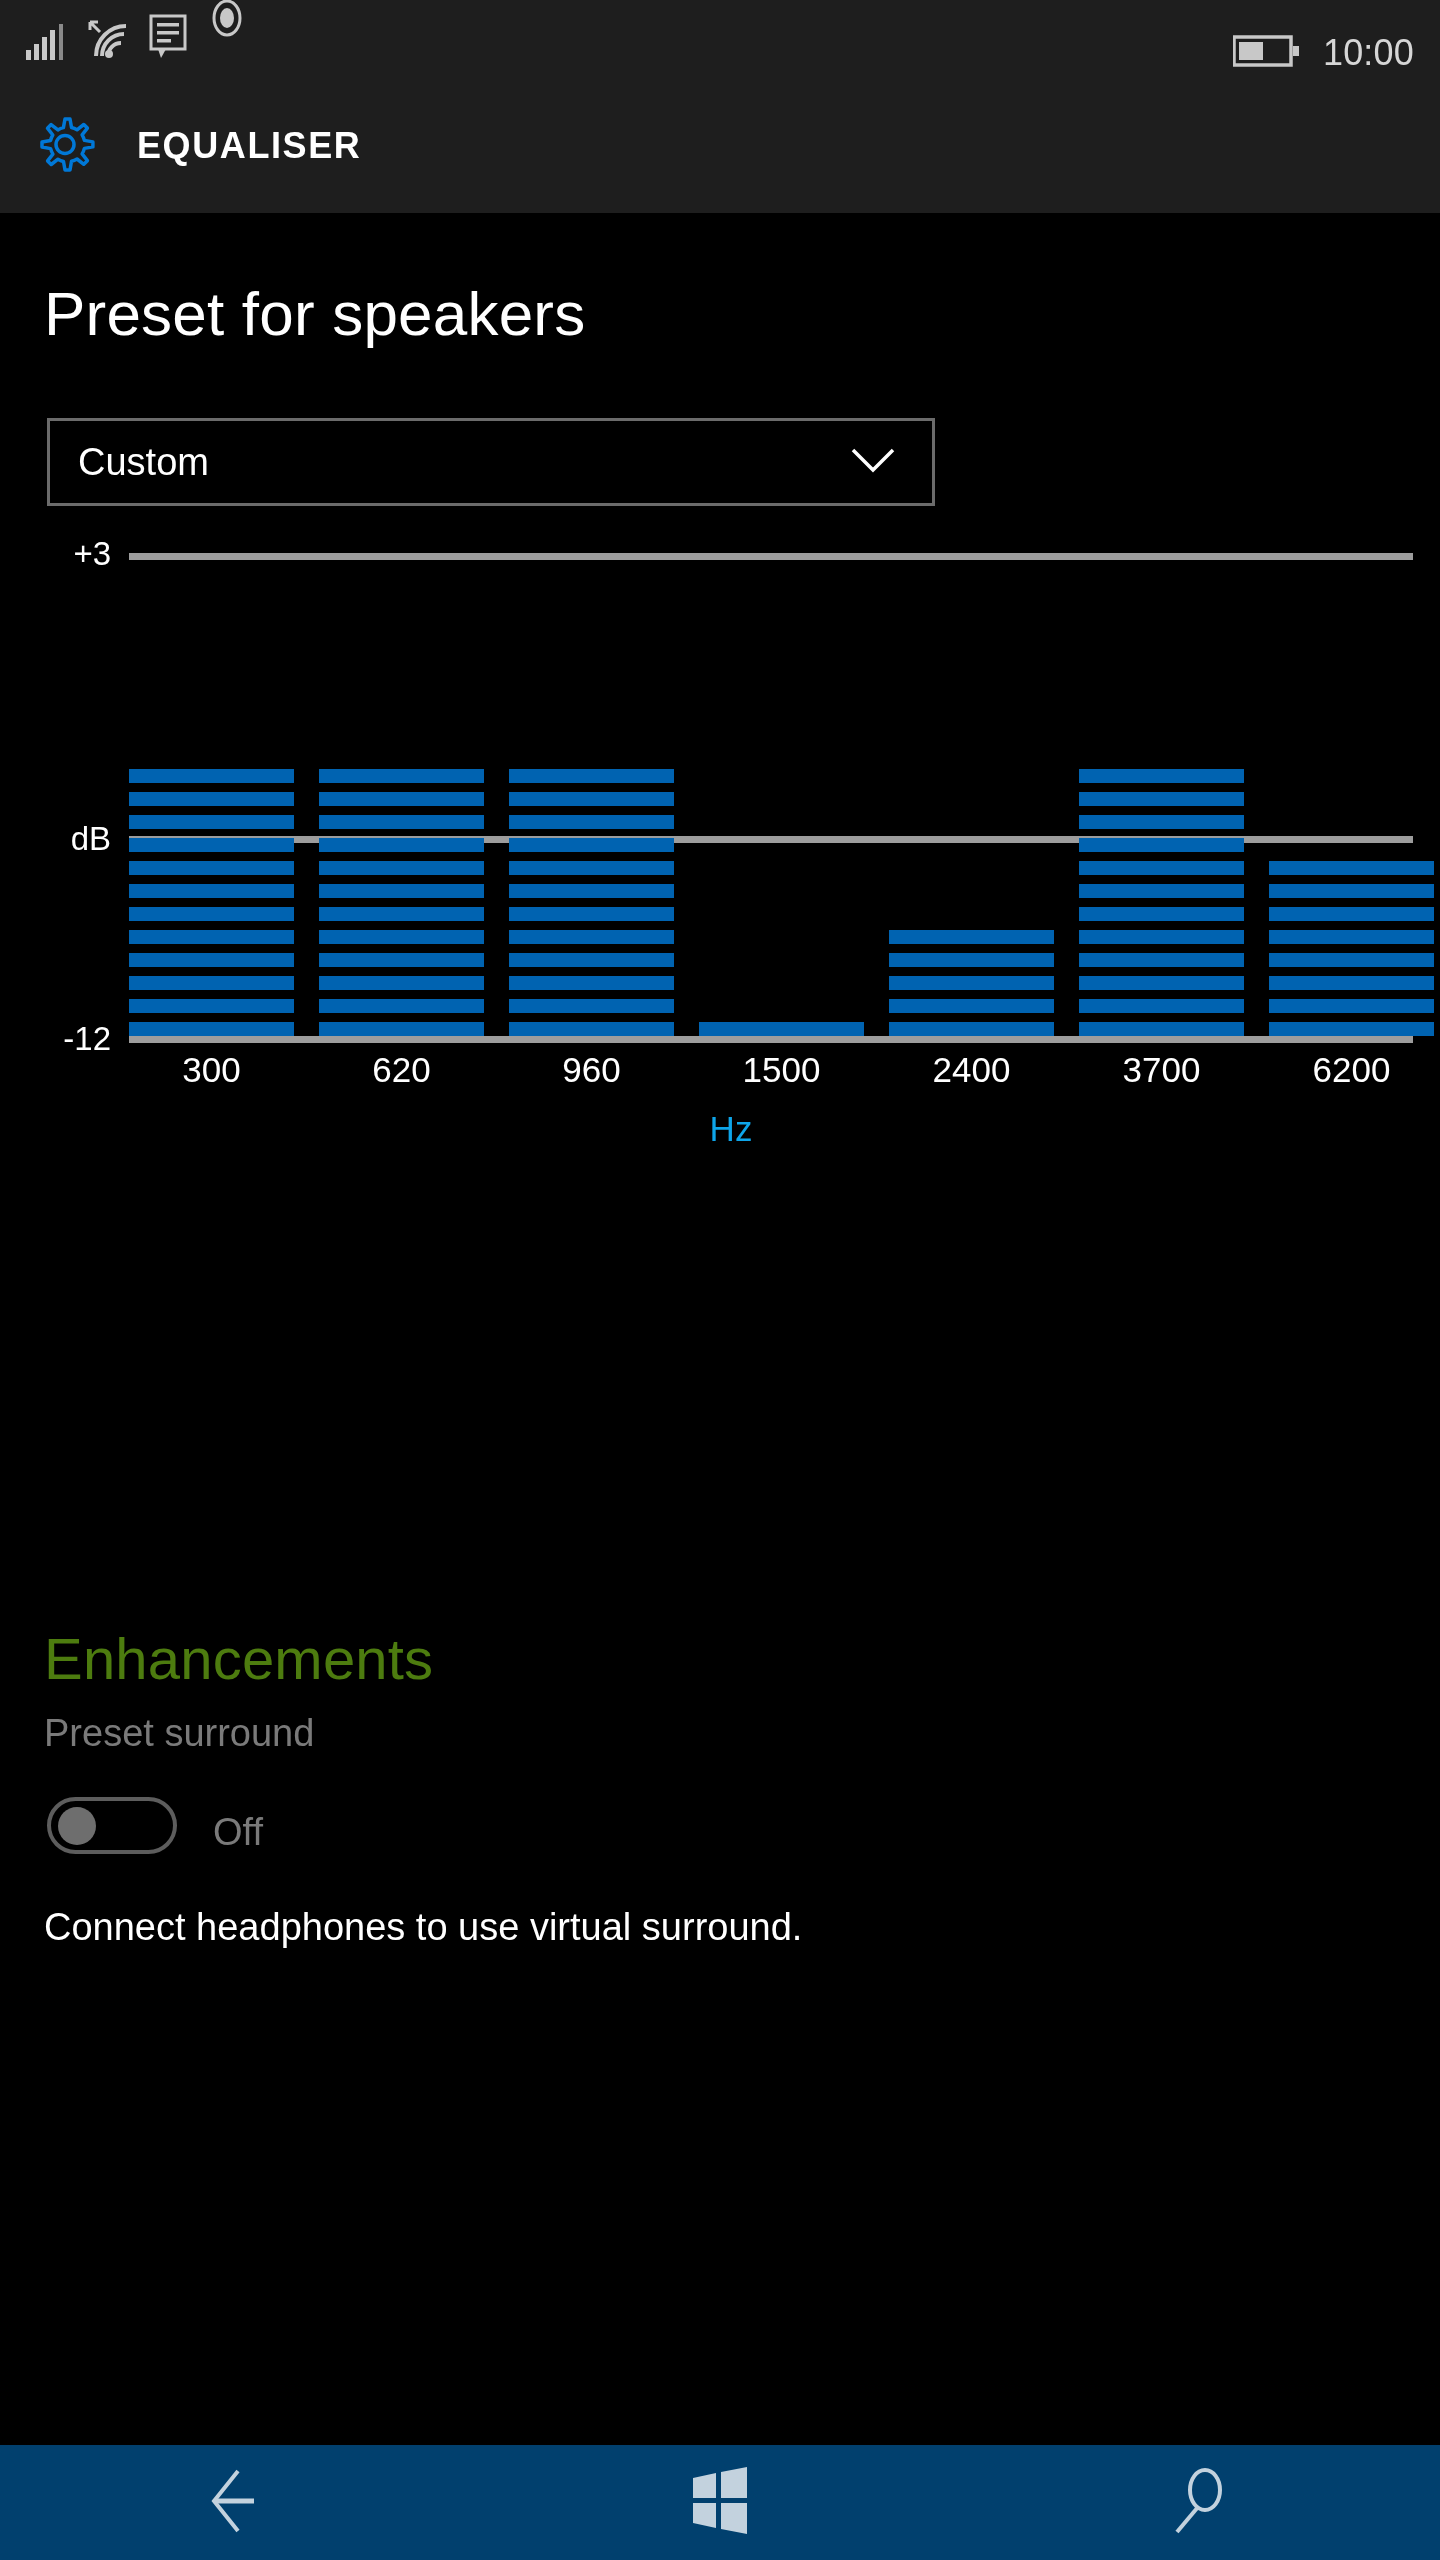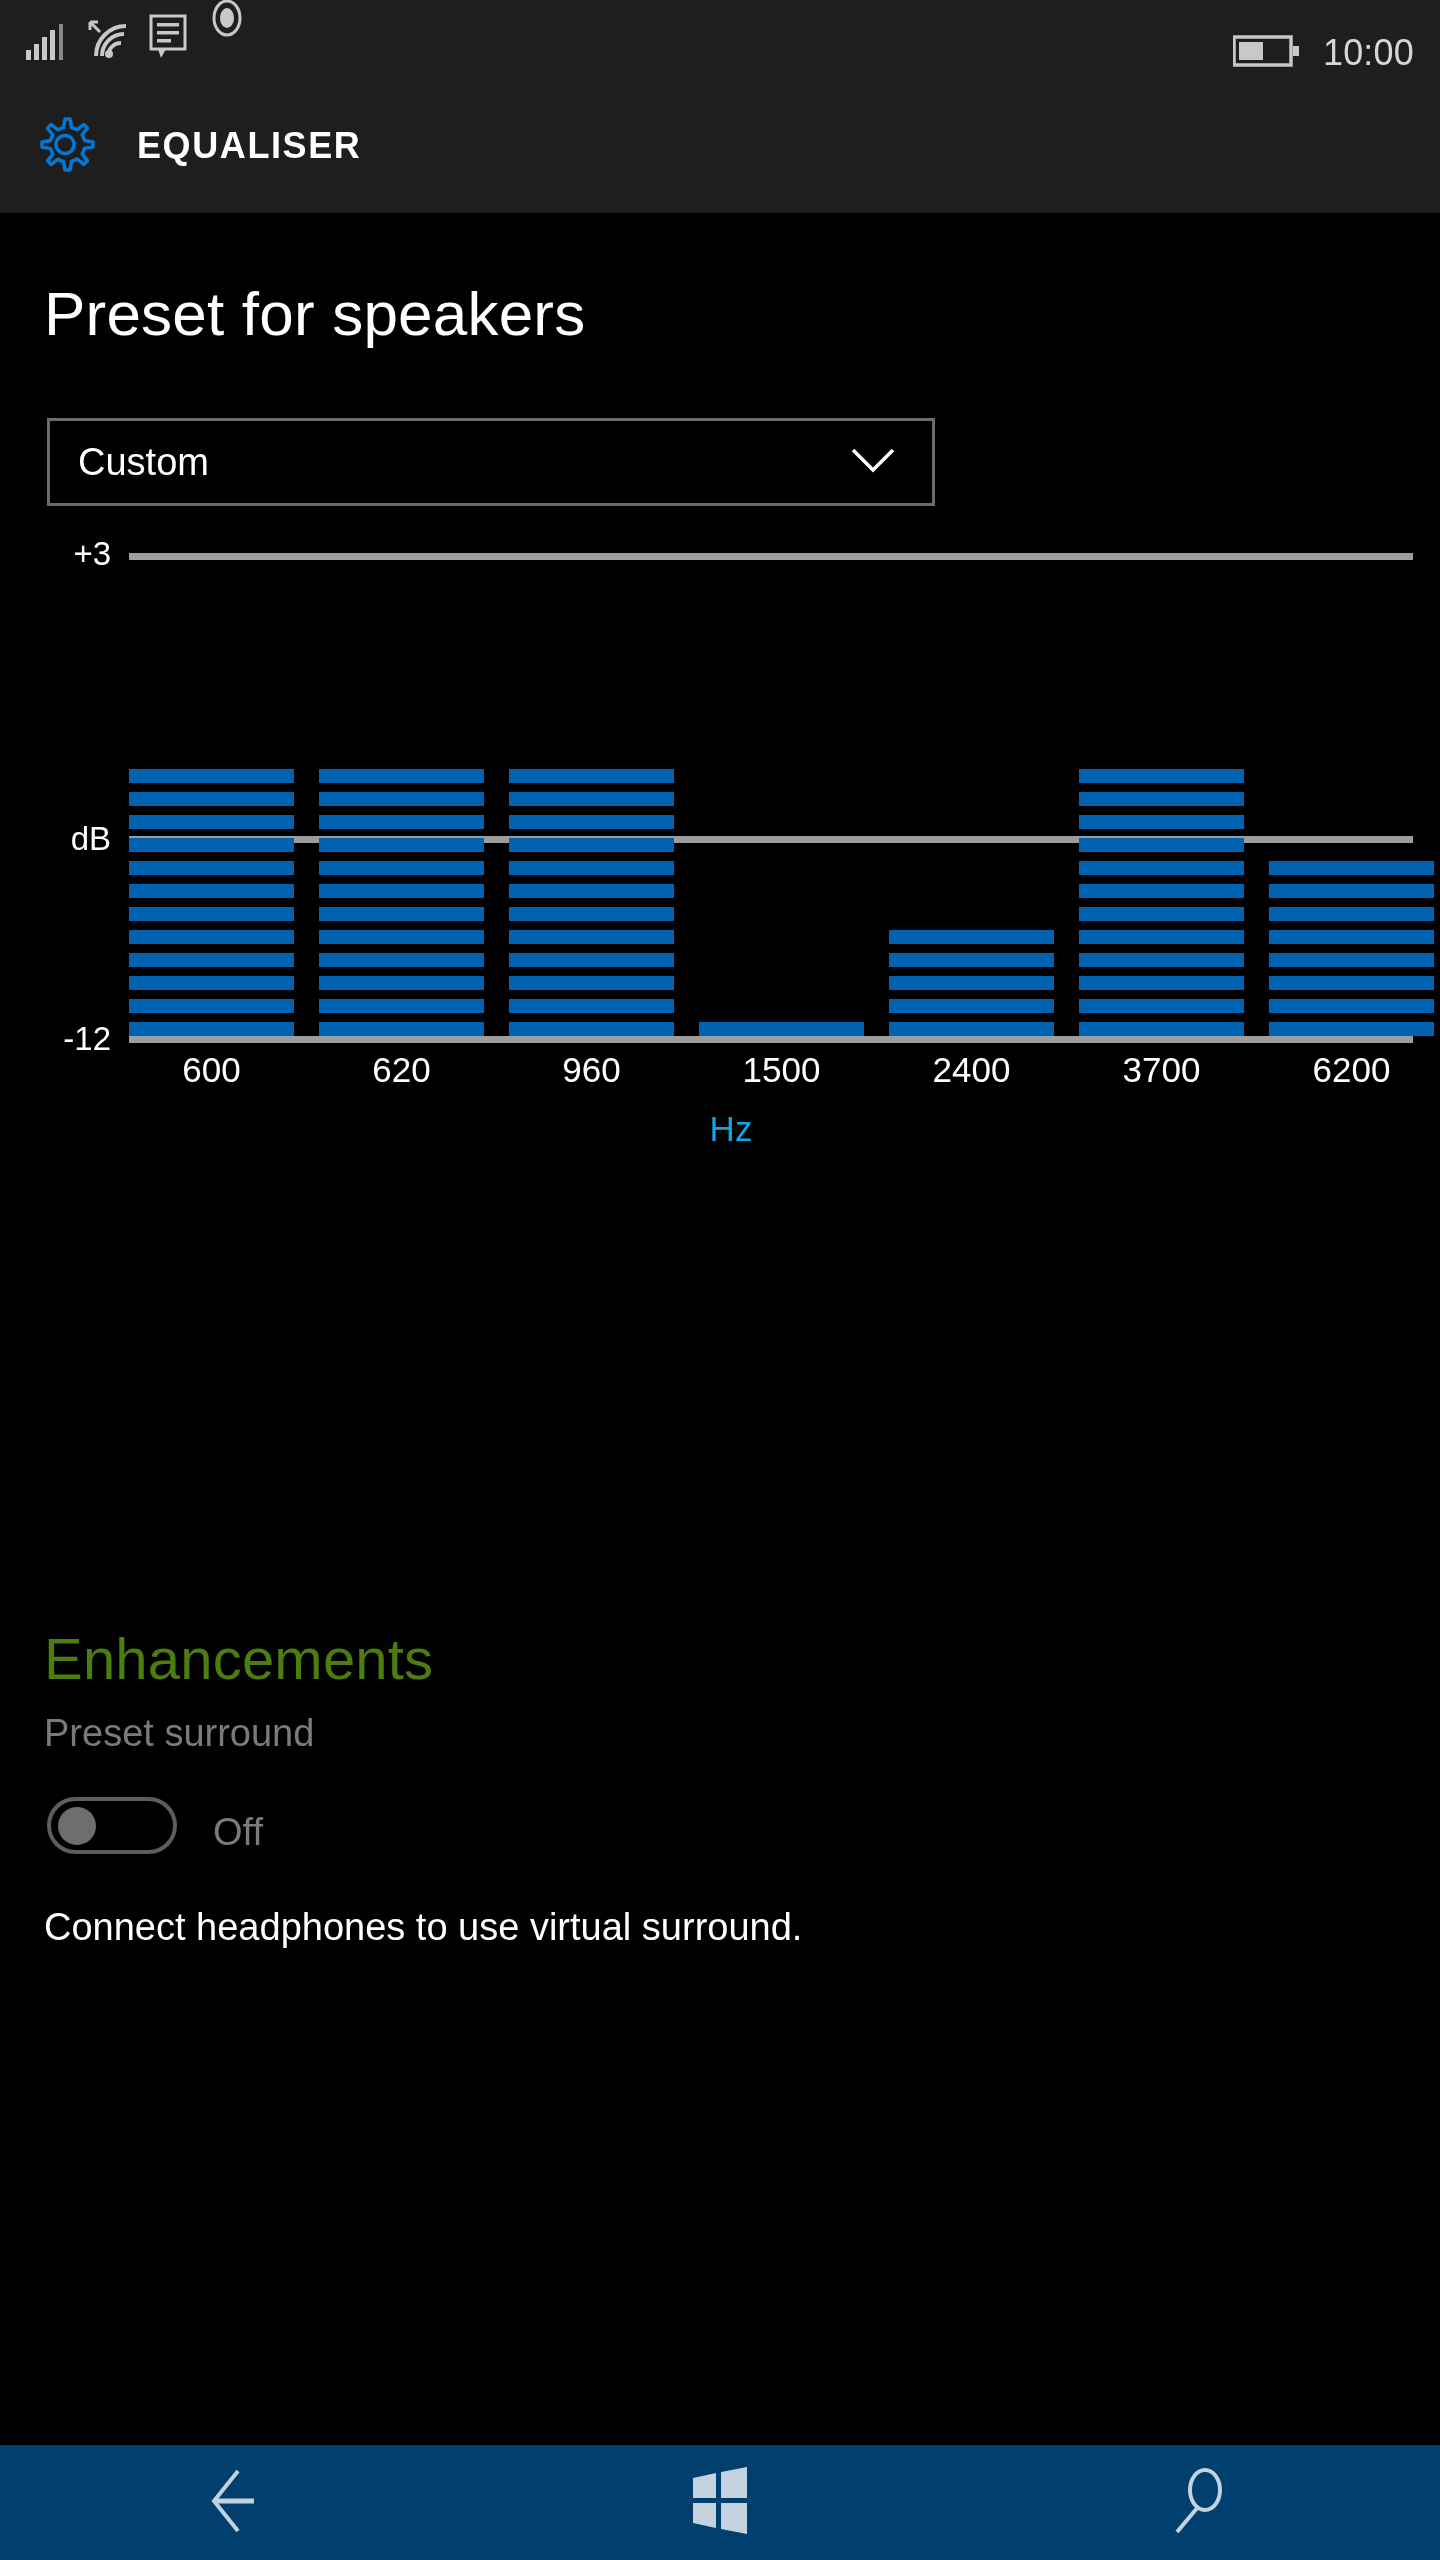--- a/index.html
+++ b/index.html
@@ -284,21 +284,21 @@
             <div class="seg" style="background: rgb(0, 99, 177);"></div>
             <div class="seg" style="background: rgb(0, 99, 177);"></div>
             <div class="seg" style="background: rgb(0, 99, 177);"></div>
             <div class="seg" style="background: rgb(0, 99, 177);"></div>
             <div class="seg" style="background: rgb(0, 99, 177);"></div>
             <div class="seg" style="background: rgb(0, 99, 177);"></div>
           </div>
         </div>
 
       <div class="xlabels" id="xlabels">
-          <div class="xlabel" style="left: 0px; width: 165px;">600</div>
+          <div class="xlabel" style="left: 0px; width: 165px;">300</div>
           <div class="xlabel" style="left: 190px; width: 165px;">620</div>
           <div class="xlabel" style="left: 380px; width: 165px;">960</div>
           <div class="xlabel" style="left: 570px; width: 165px;">1500</div>
           <div class="xlabel" style="left: 760px; width: 165px;">2400</div>
           <div class="xlabel" style="left: 950px; width: 165px;">3700</div>
           <div class="xlabel" style="left: 1140px; width: 165px;">6200</div>
         </div>
       <div class="hz-label">Hz</div>
     </div>
 

